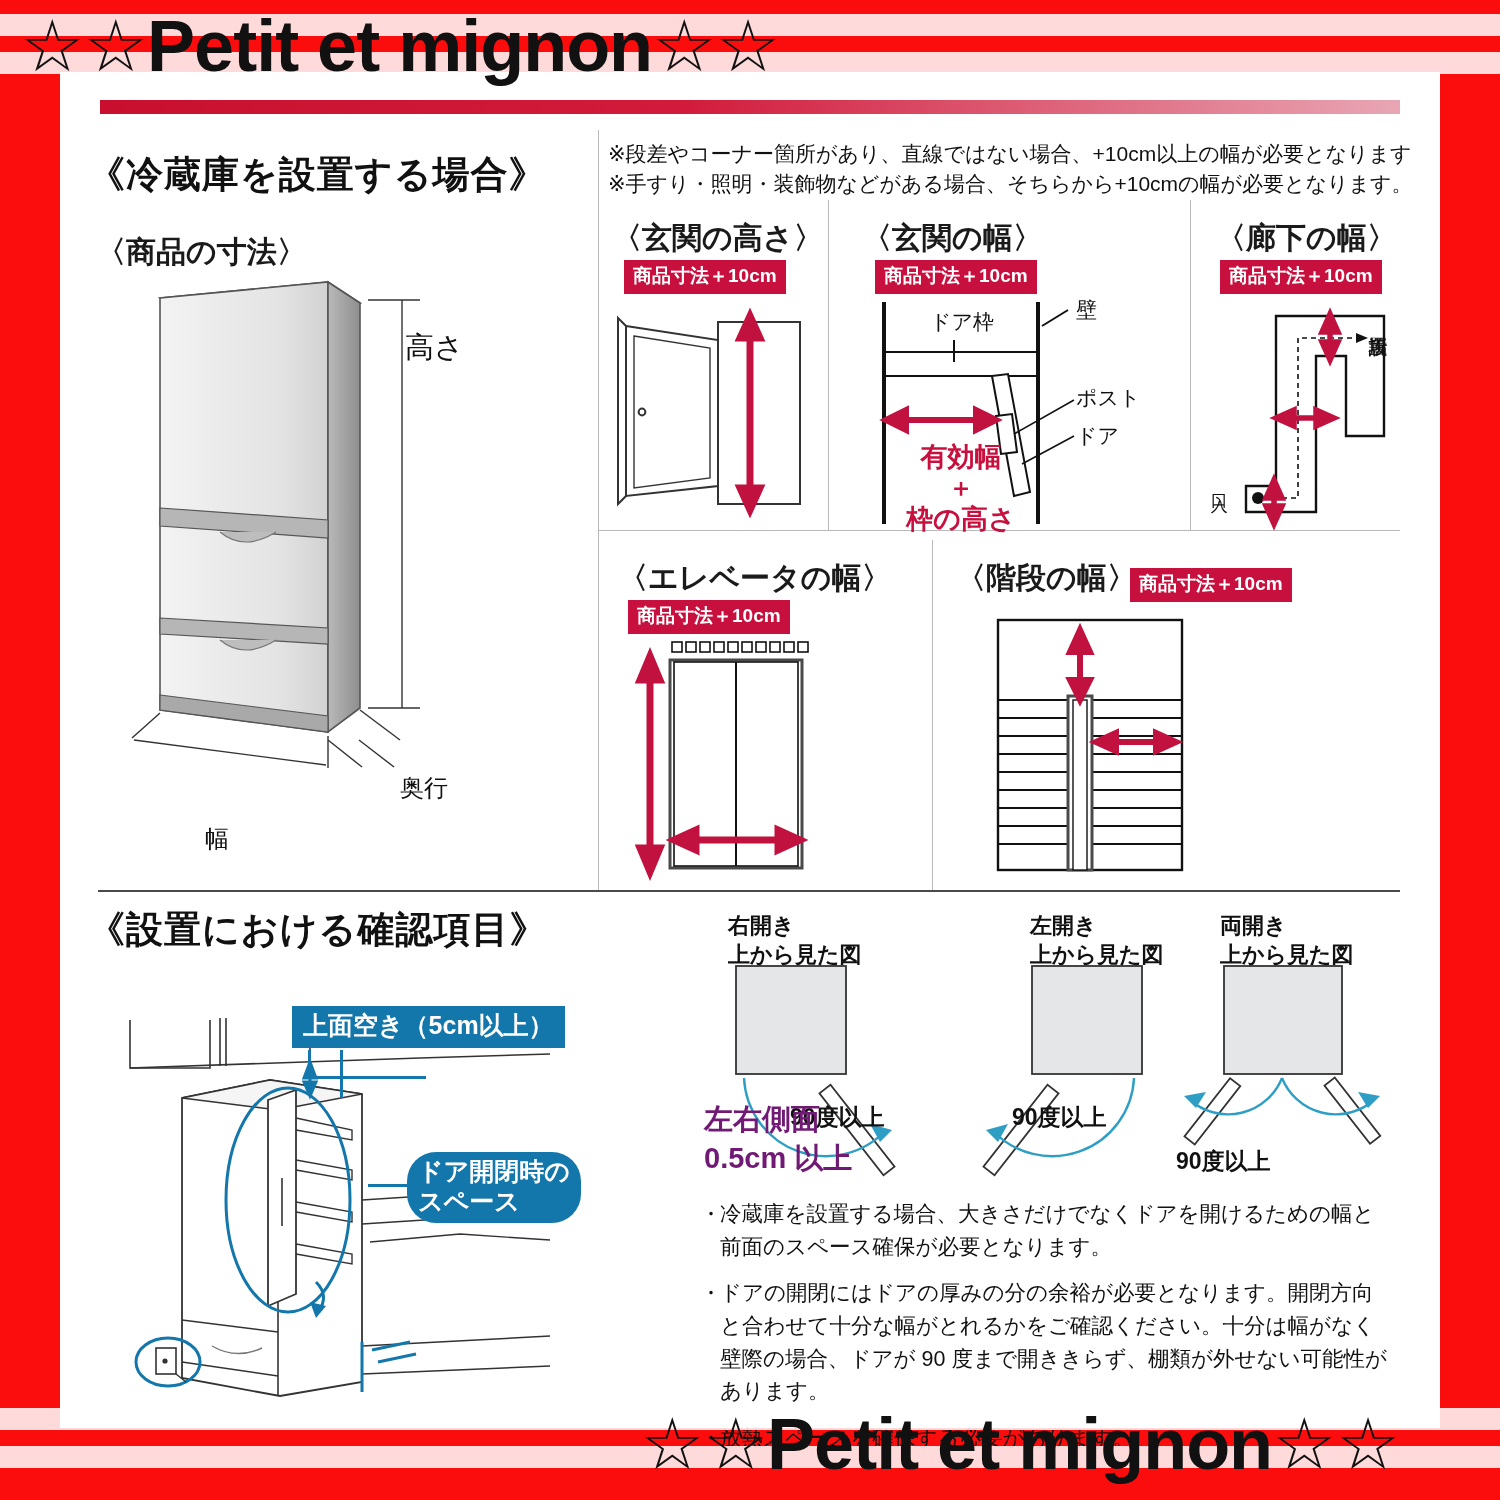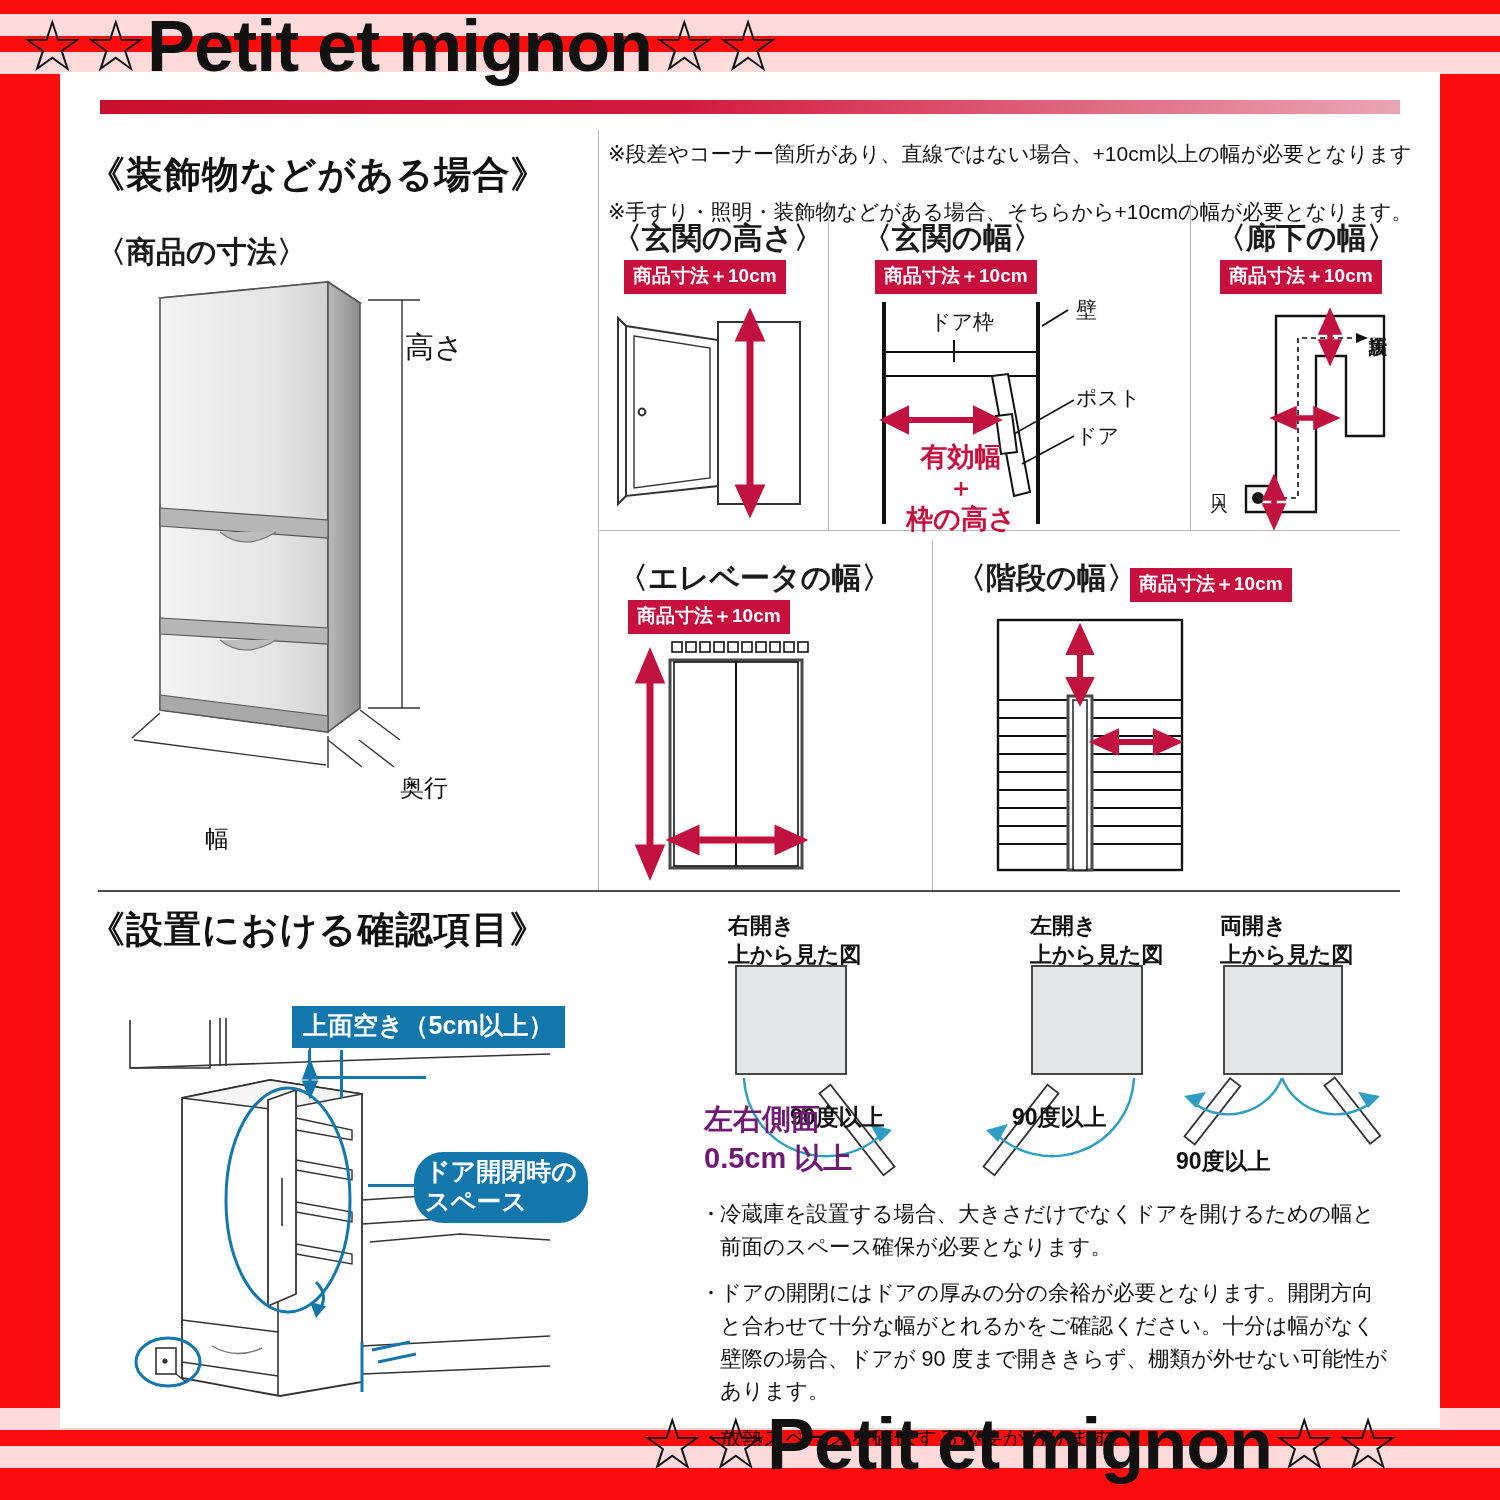--- a/index.html
+++ b/index.html
@@ -86,26 +86,26 @@
 
 <div id="root">
 
   <div class="frame-outer"></div>
   <div class="frame-inner"></div>
 
   <div class="page">
 
     <div class="topbar"></div>
 
-    <div class="sec-head h-top">《装飾物などがある場合》</div>
+    <div class="sec-head h-top">《冷蔵庫を設置する場合》</div>
 
     <div class="sub-head" style="left:-4px;top:132px;">〈商品の寸法〉</div>
 
     <div class="note" style="left:508px;top:38px;">※段差やコーナー箇所があり、直線ではない場合、+10cm以上の幅が必要となります</div>
-    <div class="note" style="left:508px;top:68px;margin-top:28px;">※手すり・照明・装飾物などがある場合、そちらから+10cmの幅が必要となります。</div>
+    <div class="note" style="left:508px;top:68px;">※手すり・照明・装飾物などがある場合、そちらから+10cmの幅が必要となります。</div>
 
     <div style="position:absolute;left:10px;top:170px;">
       <svg width="430" height="560" viewBox="0 0 430 560">
         <defs>
           <linearGradient id="fgrad" x1="0" y1="0" x2="1" y2="0">
             <stop offset="0%" stop-color="#f3f3f3"></stop>
               <stop offset="70%" stop-color="#e4e4e4"></stop>
             <stop offset="100%" stop-color="#d2d2d2"></stop>
           </linearGradient>
           <linearGradient id="sgrad" x1="0" y1="0" x2="1" y2="0">
@@ -384,21 +384,21 @@
           <line x1="258" y1="352" x2="296" y2="344"></line>
         </g>
       </svg>
     </div>
 
     <div class="cbox" style="left:192px;top:906px;">上面空き（5cm以上）</div>
     <div class="cline" style="left:208px;top:950px;width:3px;height:28px;"></div>
     <div class="cline" style="left:240px;top:950px;width:3px;height:48px;"></div>
     <div class="cline" style="left:208px;top:976px;width:118px;height:3px;"></div>
 
-    <div class="cbox" style="left:314px;top:1052px;border-radius:29px;">ドア開閉時の
+    <div class="cbox" style="left:307px;top:1052px;border-radius:29px;">ドア開閉時の
 スペース</div>
     <div class="cline" style="left:268px;top:1084px;width:52px;height:3px;"></div>
 
     <div class="swing-title" style="left:628px;top:812px;">右開き
 上から見た図</div>
     <div style="position:absolute;left:610px;top:862px;">
       <svg width="230" height="220" viewBox="0 0 230 220">
         <rect x="26" y="4" width="110" height="108" fill="#e4e6e8" stroke="#333" stroke-width="1.8"></rect>
         <rect x="140" y="116" width="14" height="104" fill="#fff" stroke="#333" stroke-width="1.8" transform="rotate(-38 147 168)"></rect>
         <path d="M34 116 a82 82 0 0 0 142 52" fill="none" stroke="#2e9ec4" stroke-width="2.4"></path>

